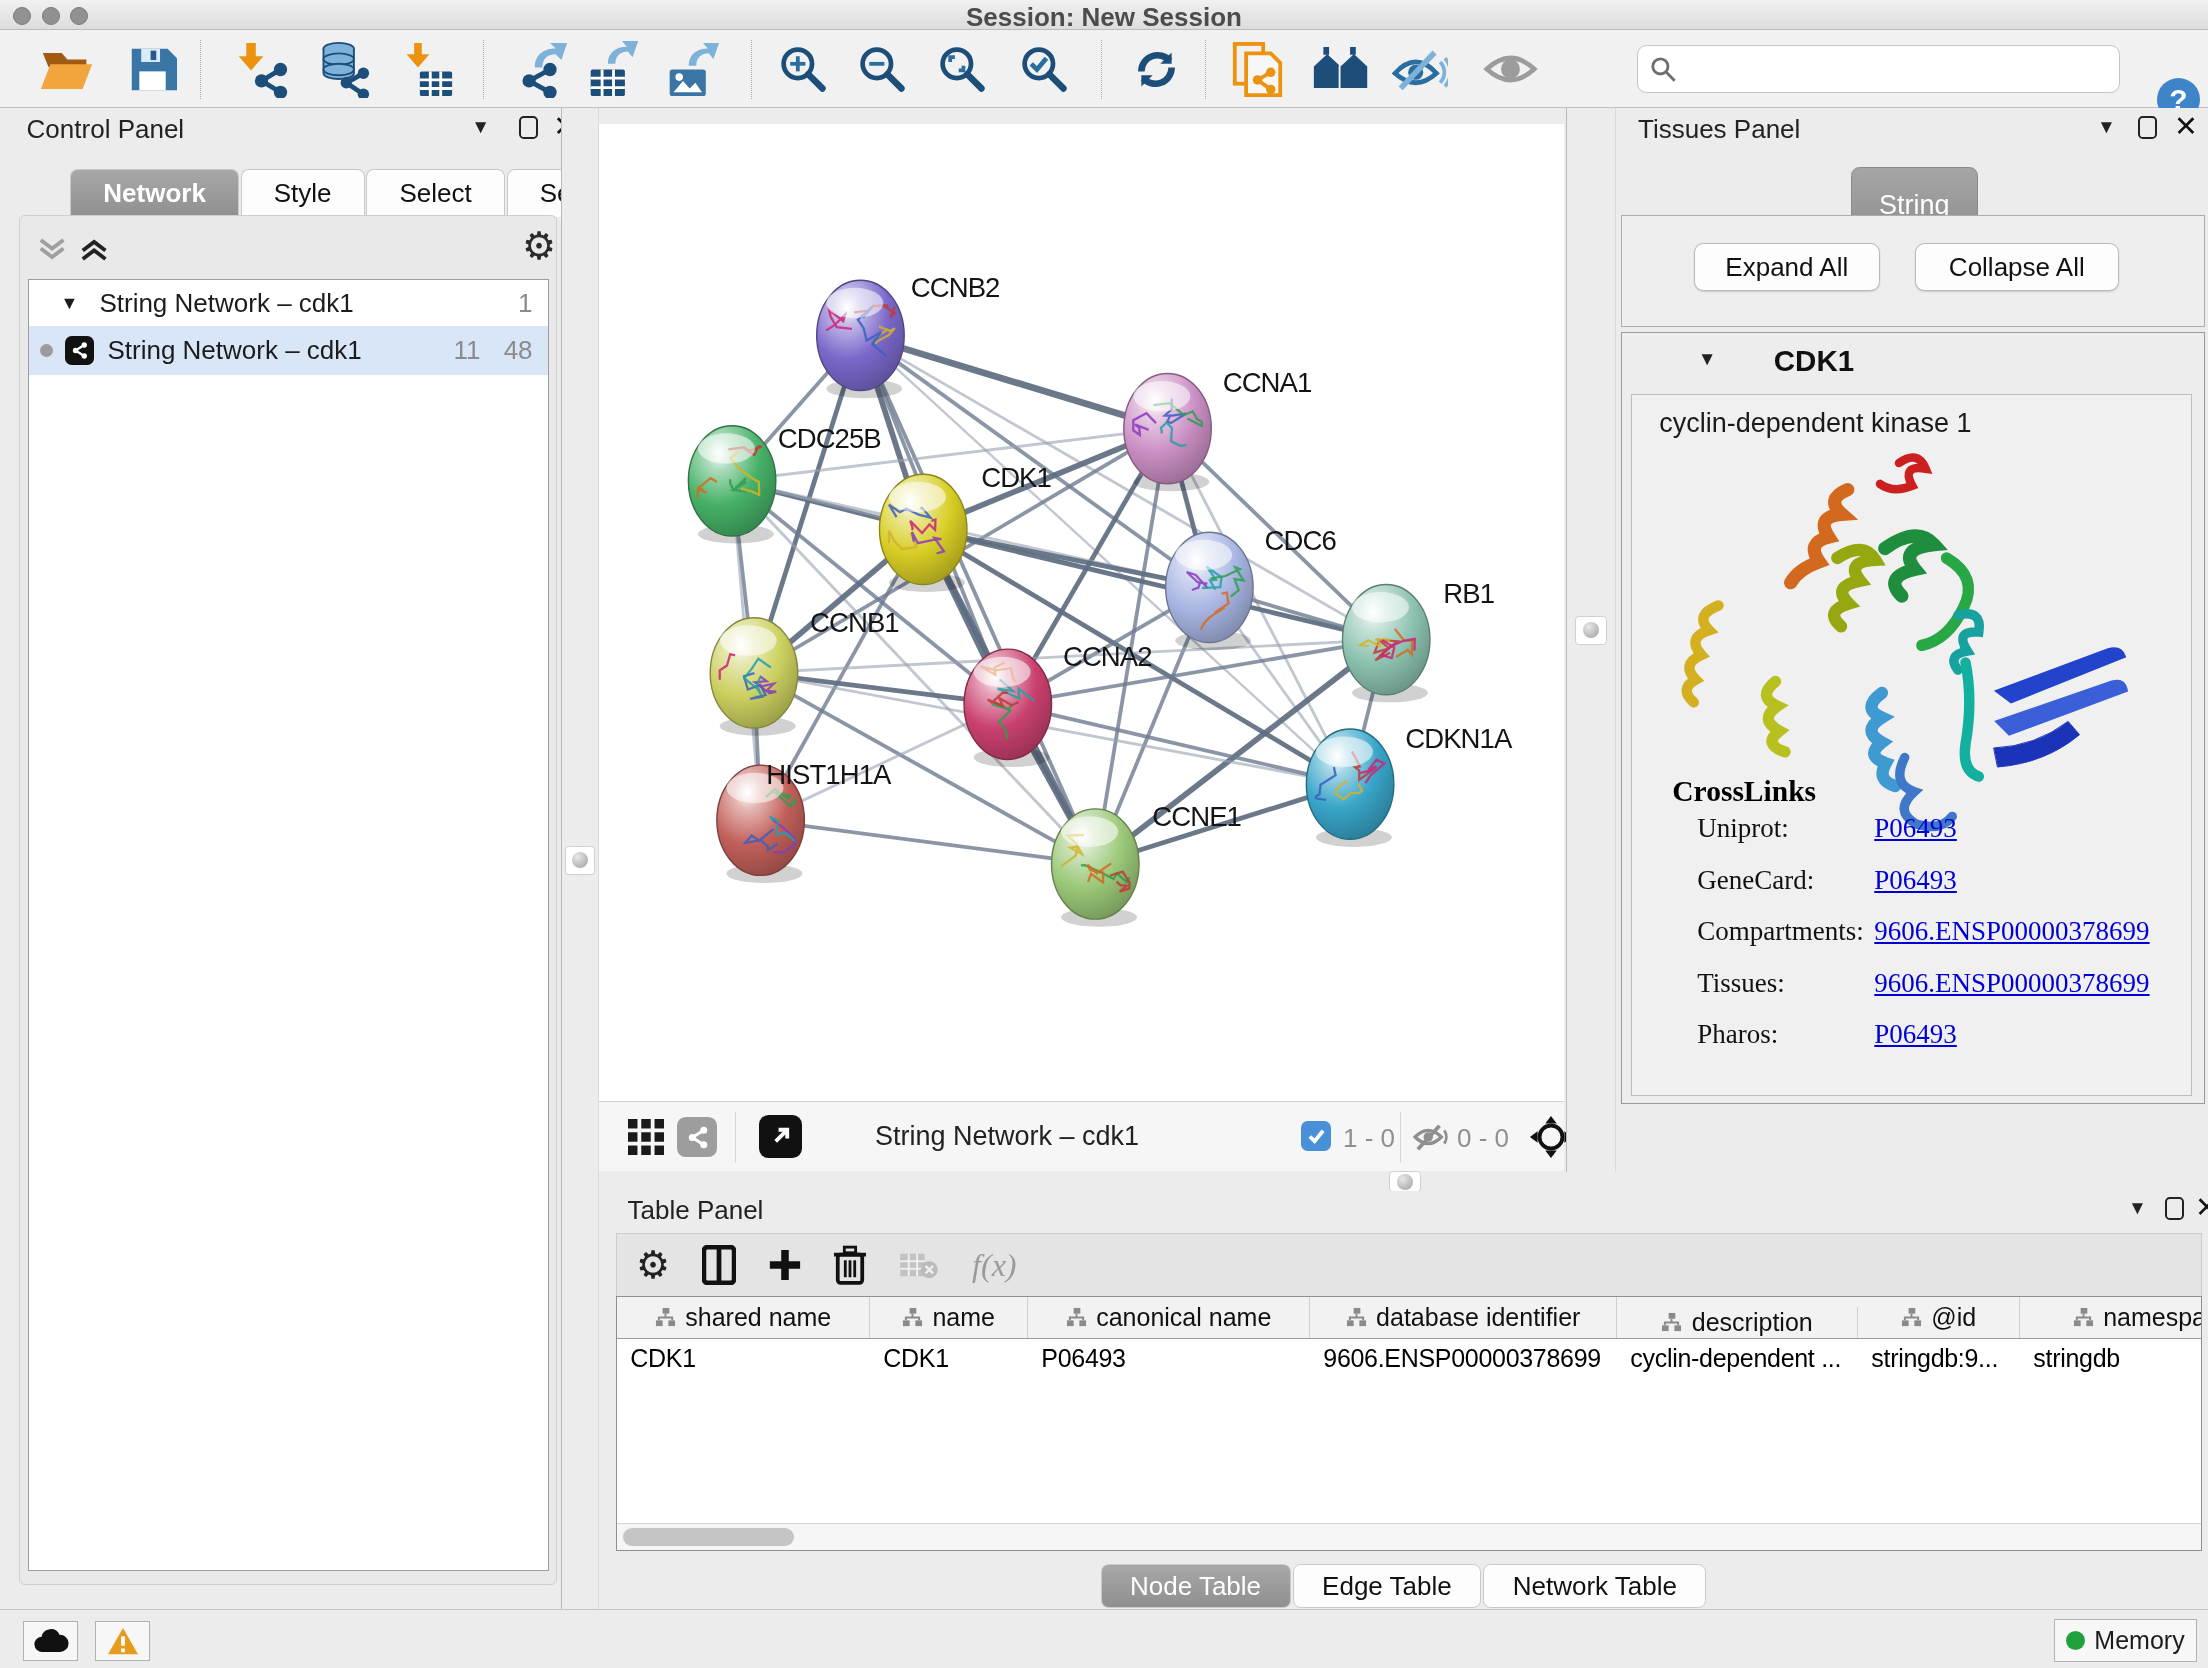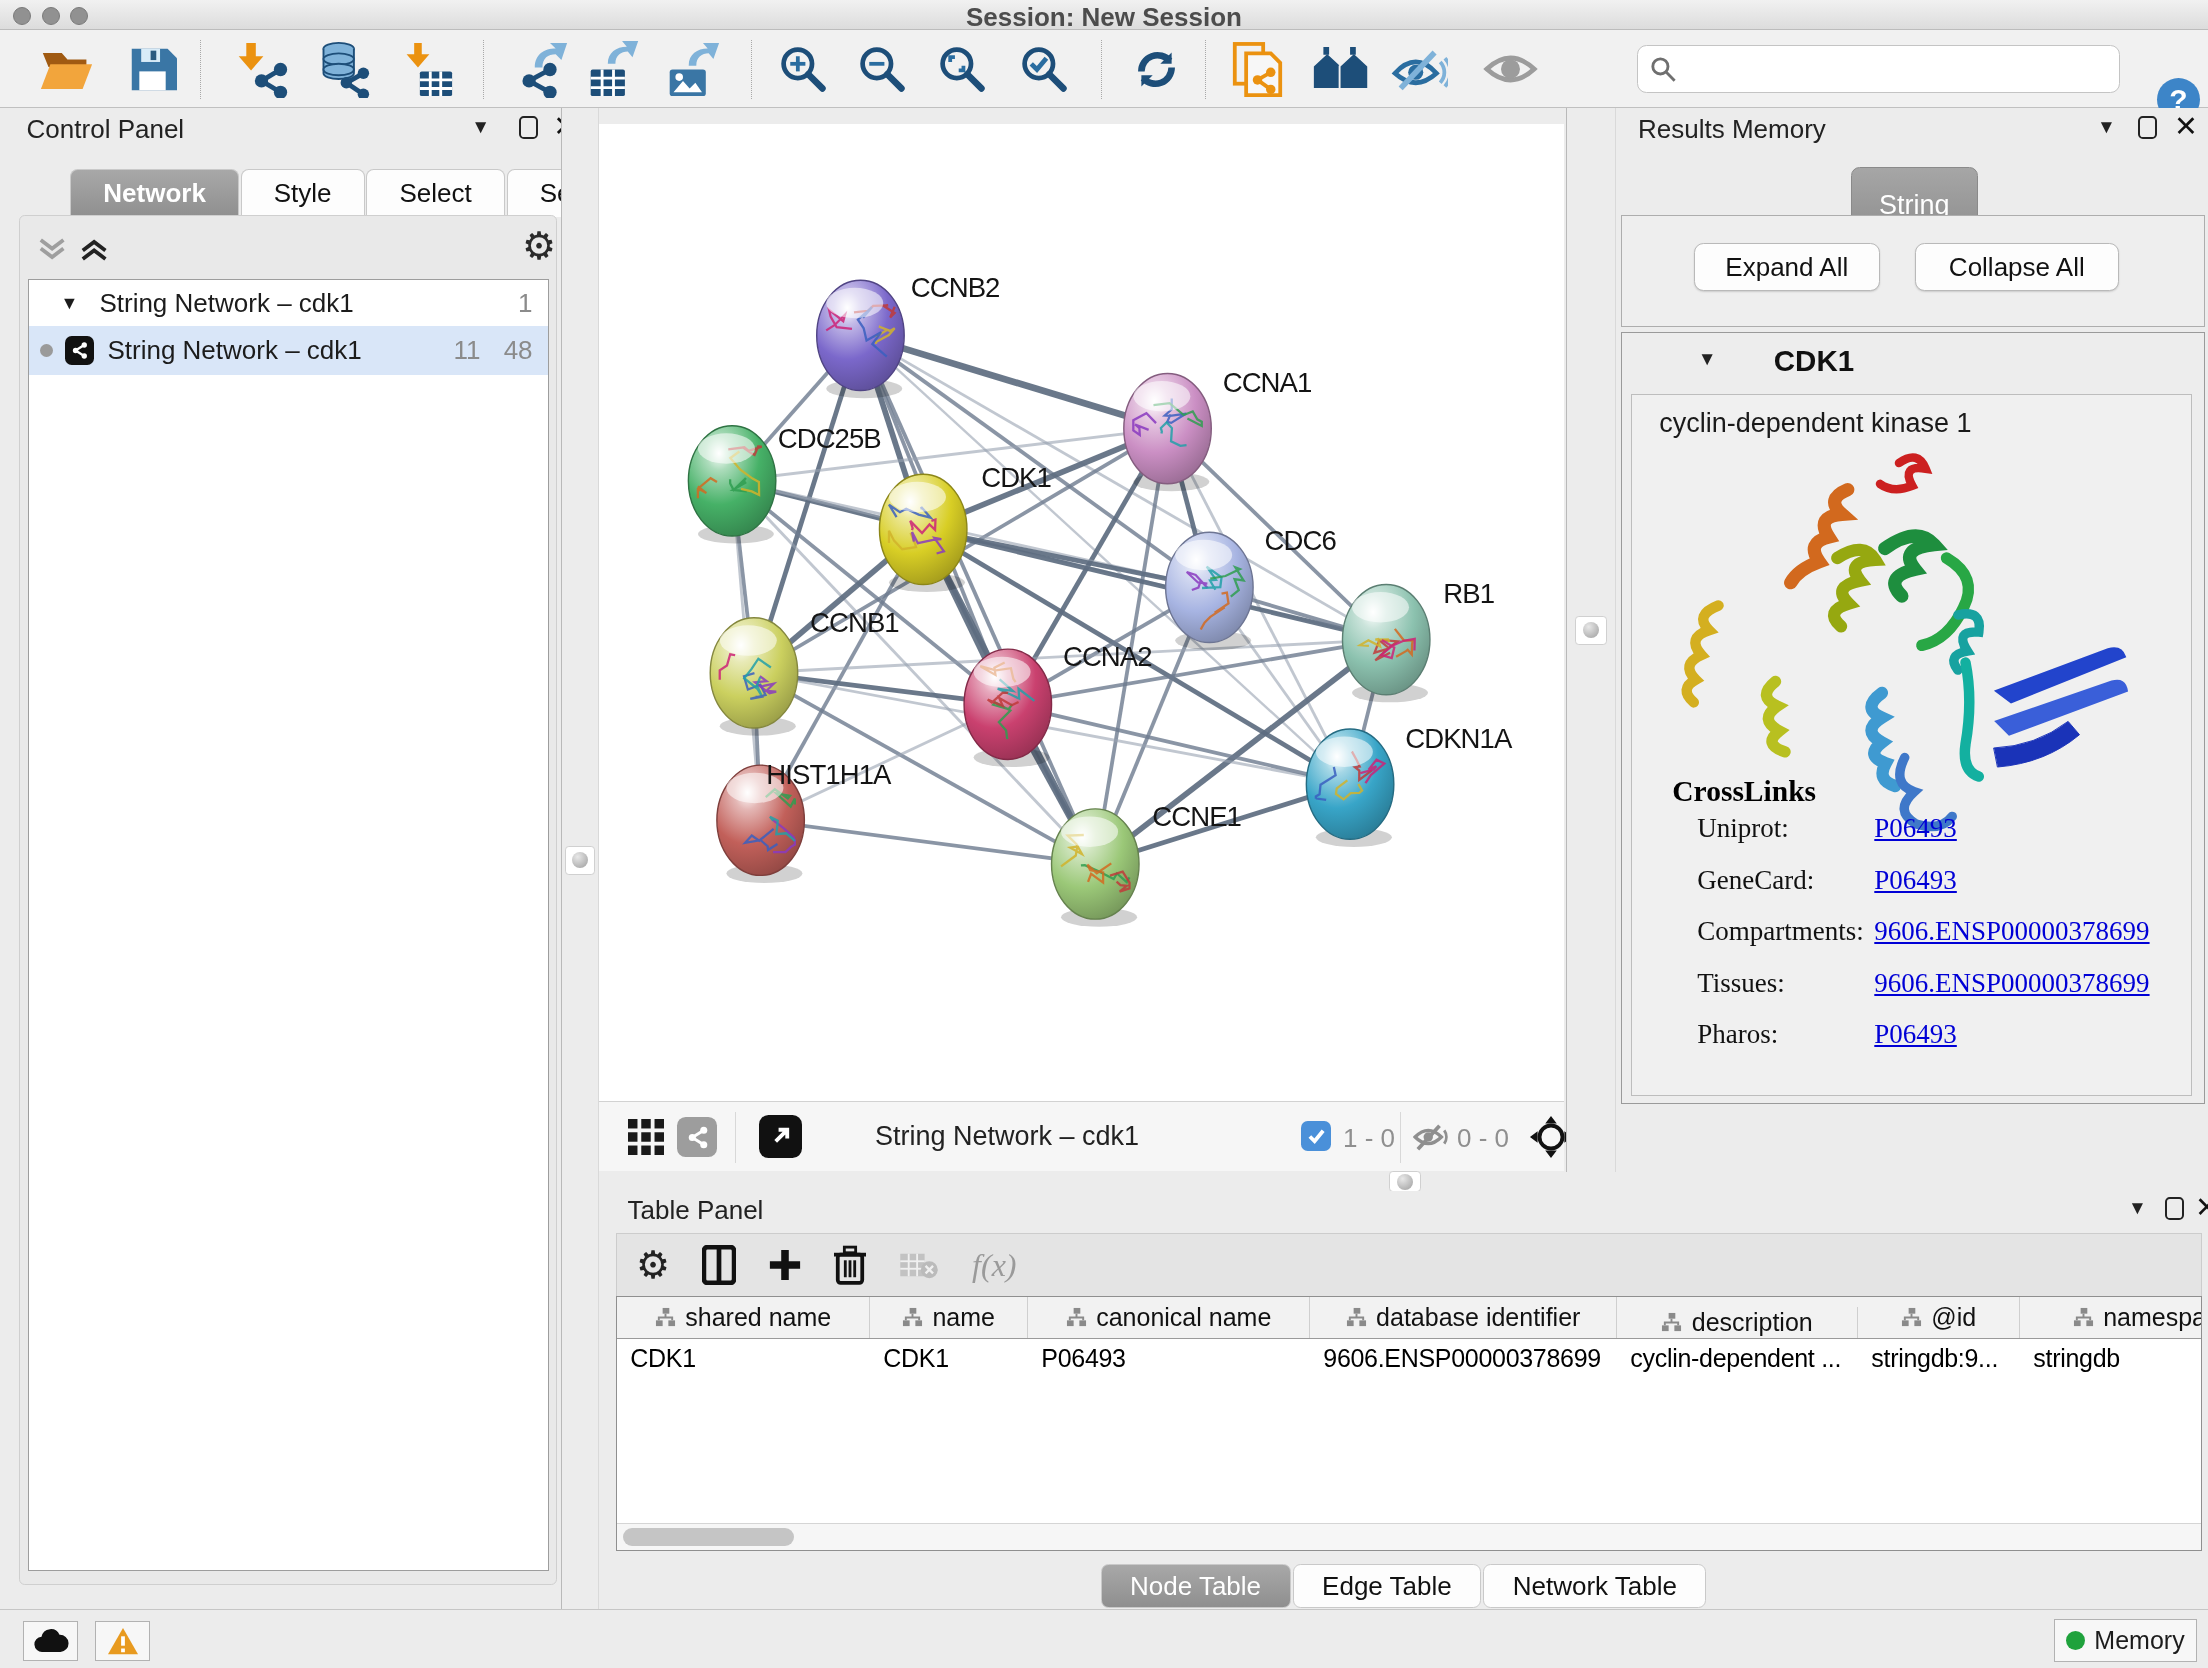--- a/index.html
+++ b/index.html
@@ -657,21 +657,21 @@
   <div class="abs grip" style="left:1575px;top:616px;width:32px;height:28.5px">
       <i></i>
     </div>
 
   <div class="abs" style="left:599px;top:1172px;width:1609px;height:19px;background:#ececec"></div>
   <div class="abs grip" style="left:1389px;top:1171px;width:32px;height:21px">
       <i></i>
     </div>
 
   <div class="abs rp">
-    <span class="abs panel-title" style="left:21px;top:5.7px">Results Memory</span>
+    <span class="abs panel-title" style="left:21px;top:5.7px">Tissues Panel</span>
     <span class="abs tri" style="left:480px;top:7.6px">▼</span>
     <span class="abs float-box" style="left:521px;top:7.6px"></span>
     <span class="abs close-x" style="left:557px;top:1.9px">✕</span>
     <div class="rp-tab">String</div>
     <div class="rp-btnbox">
       <div class="rp-btn" style="left:72px;width:186px">Expand All</div>
       <div class="rp-btn" style="left:293px;width:204px">Collapse All</div>
     </div>
     <div class="rp-card">
       <div class="rp-card-head">

